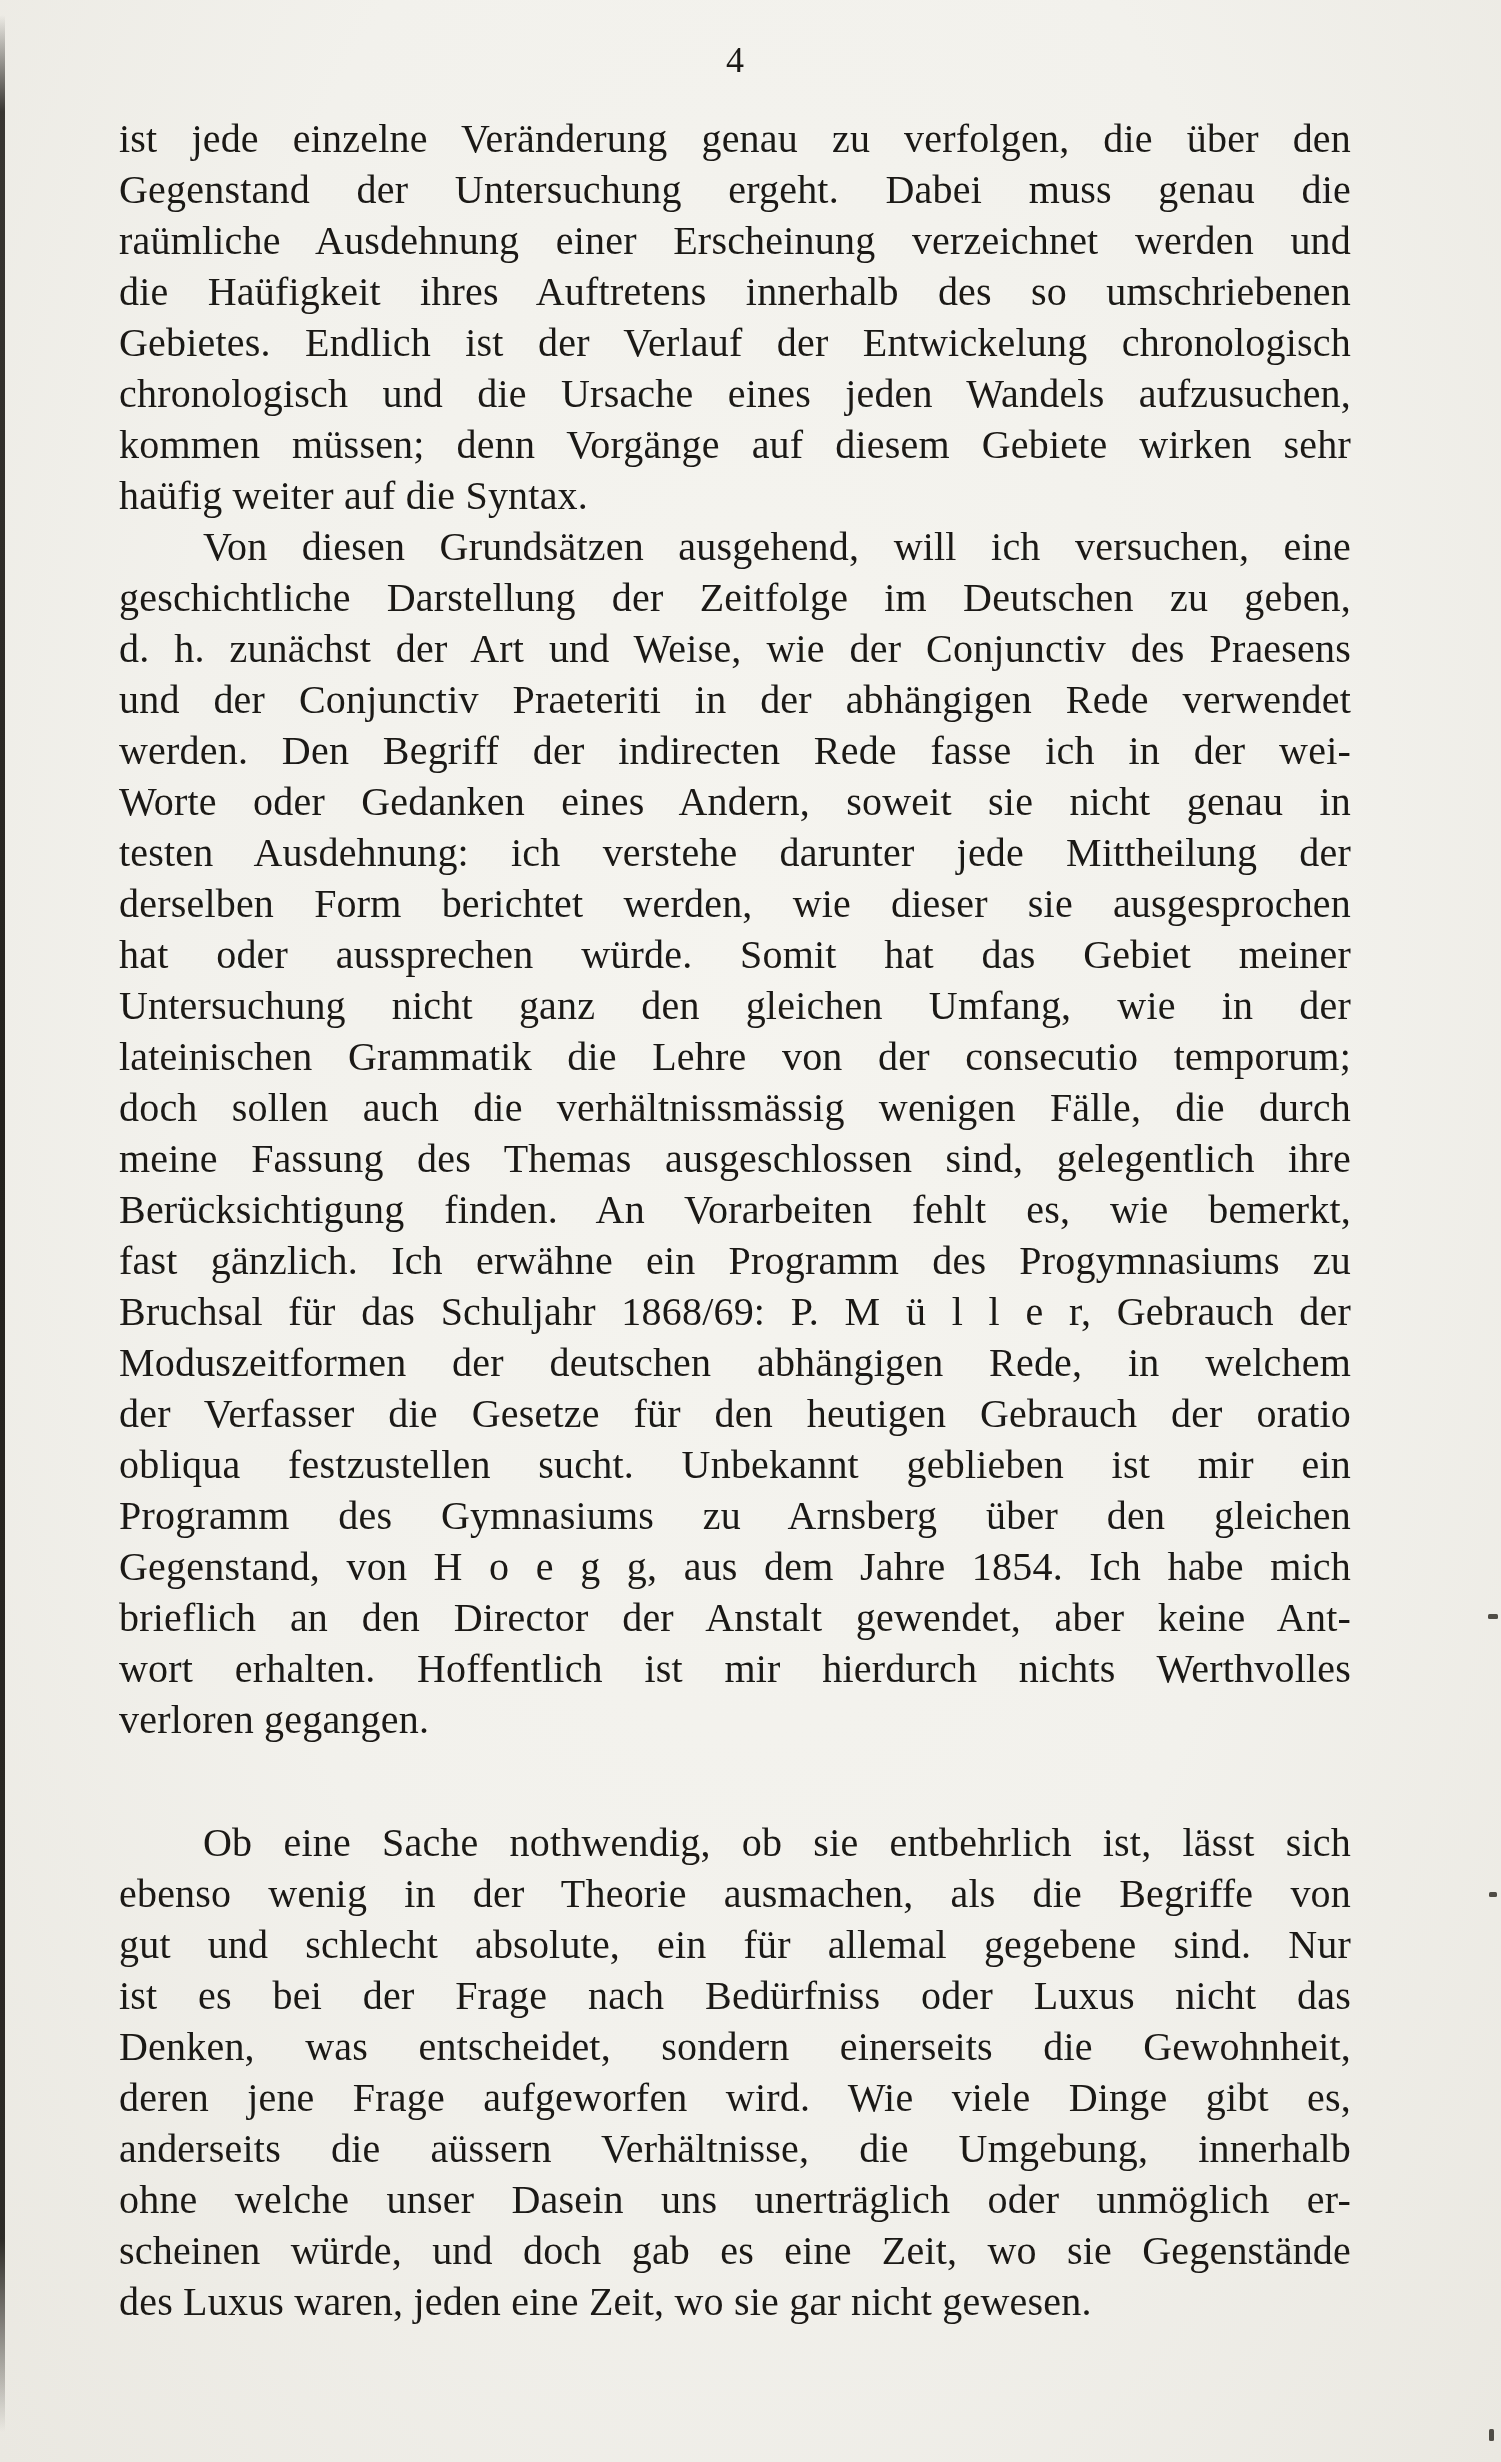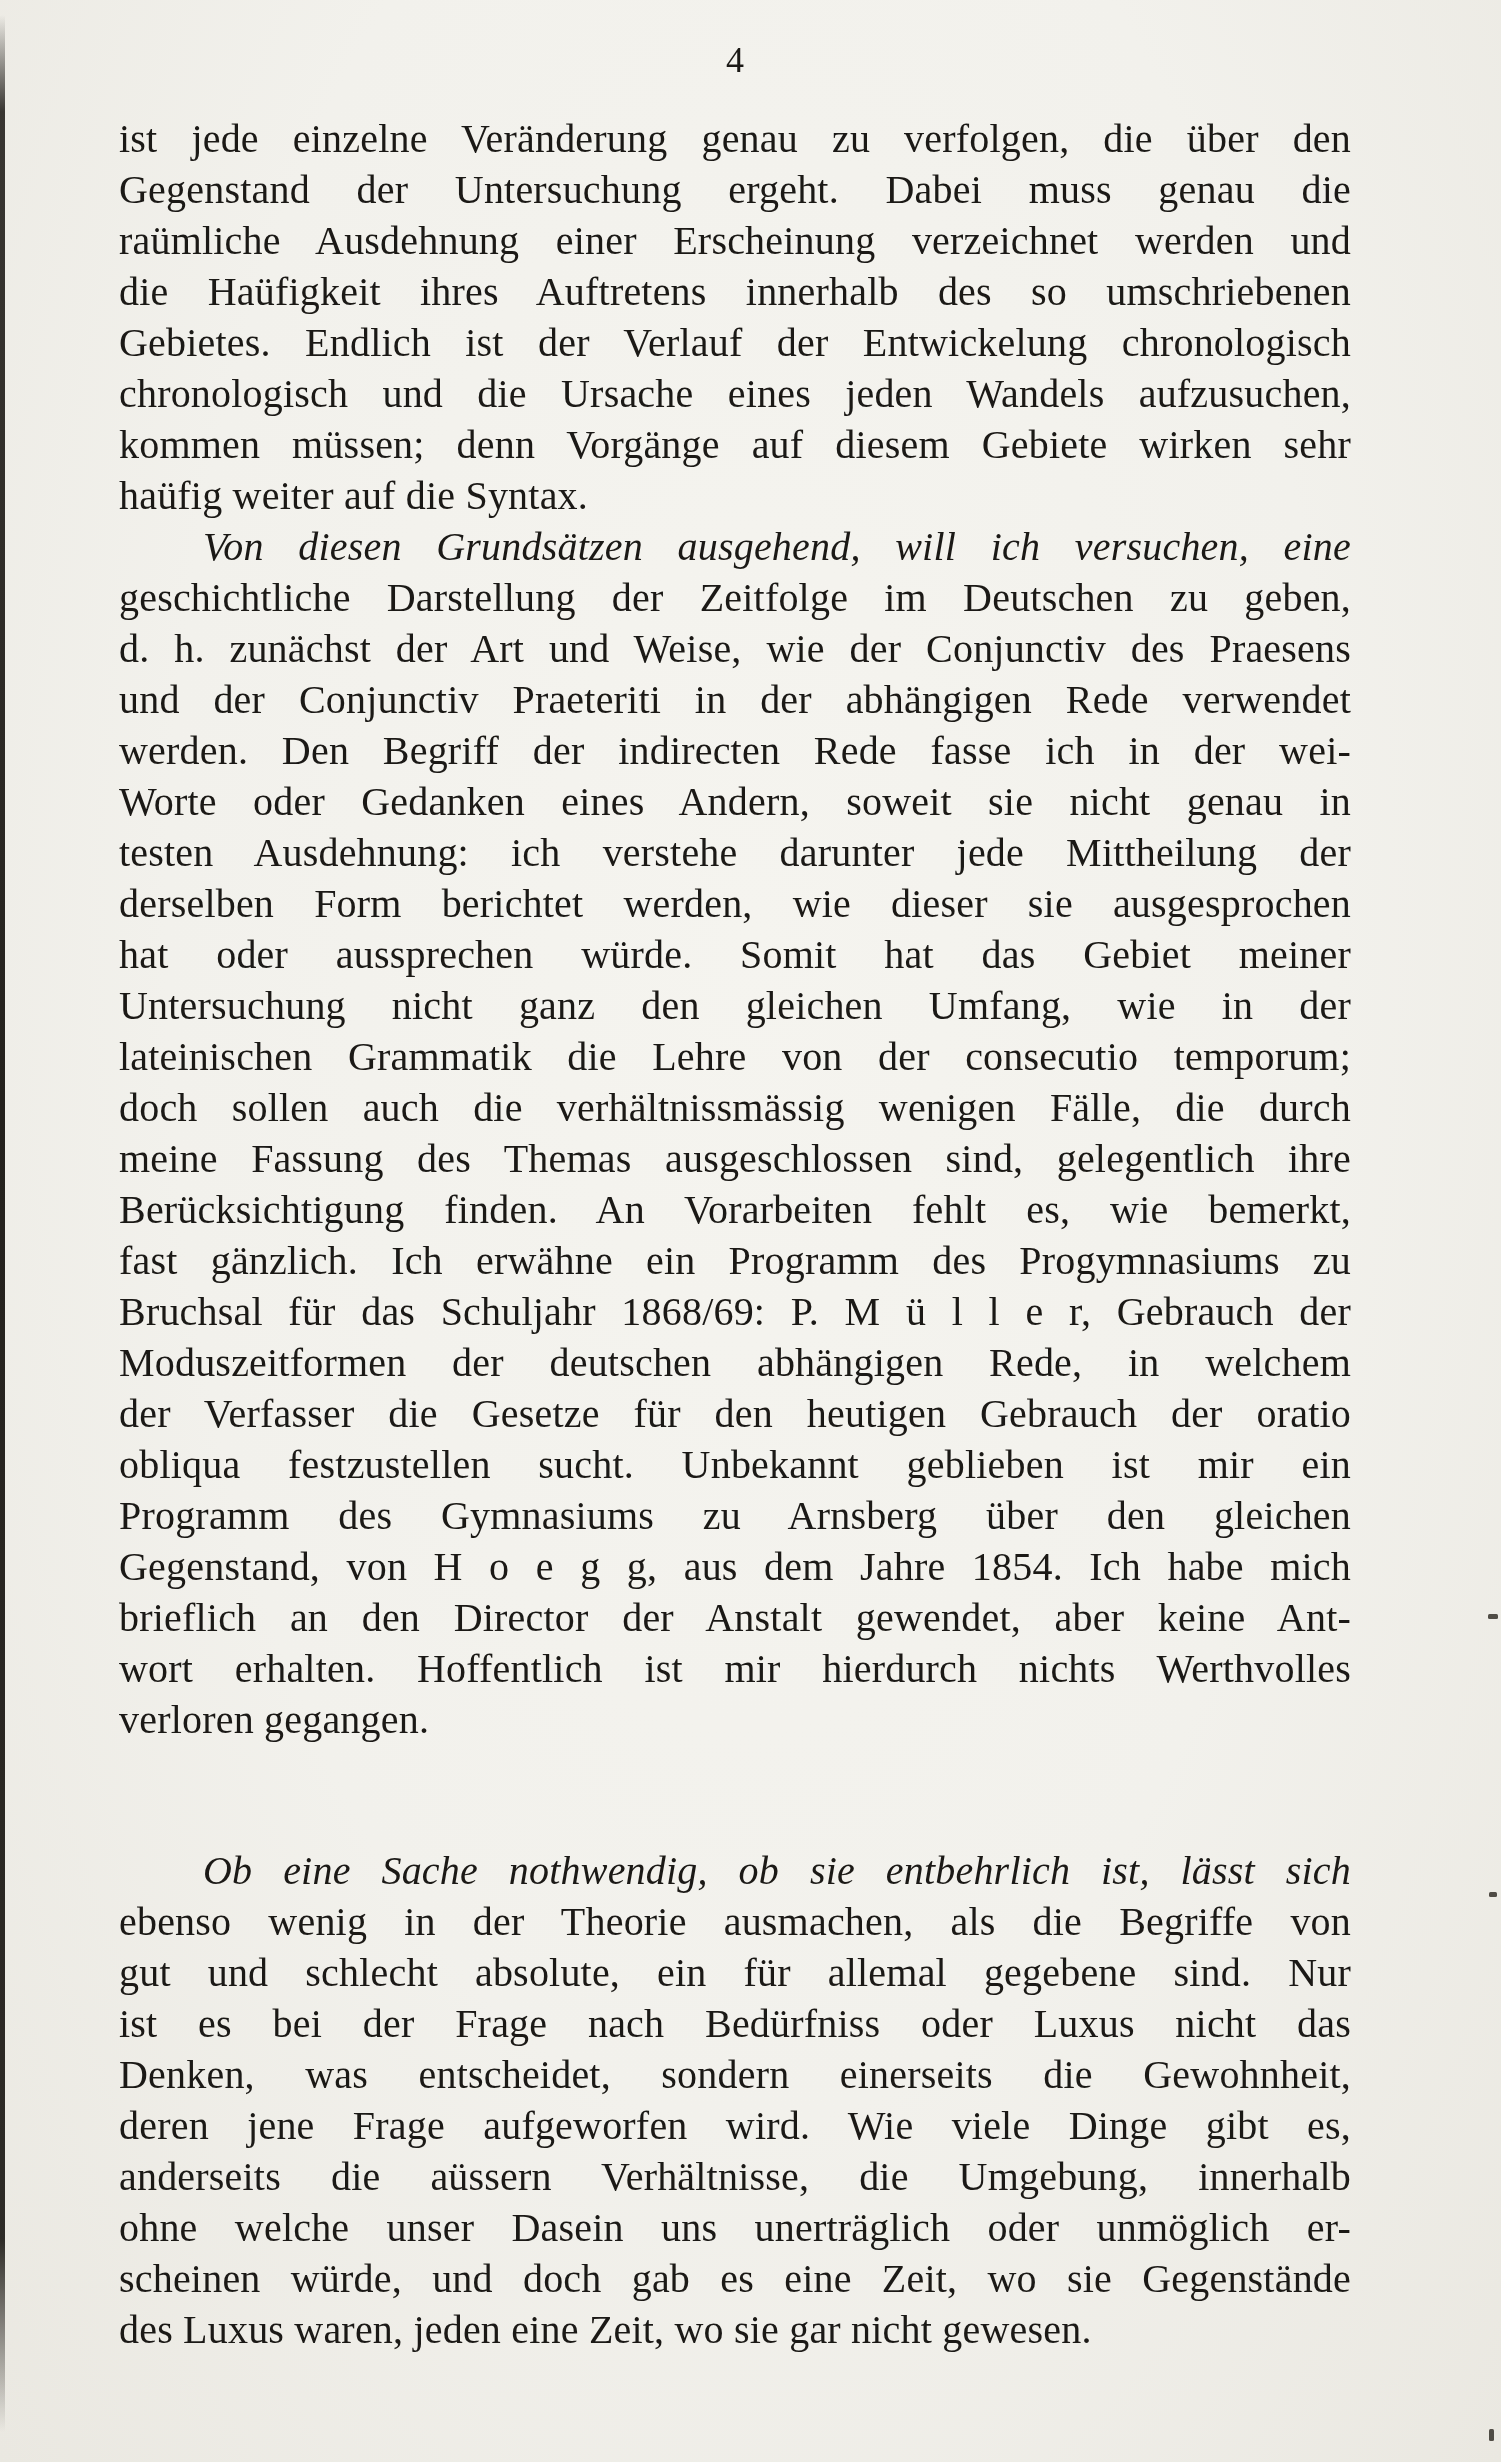--- a/index.html
+++ b/index.html
@@ -27,35 +27,34 @@
     font-size: 36px;
     line-height: 42px;
   }
   .text-block {
     margin: 32px 150px 0 119px;
   }
   .paragraph {
     margin: 0;
   }
   .paragraph.gap-before {
-    margin-top: 100px;
+    margin-top: 72px;
   }
   .line {
     font-size: 40px;
     line-height: 51px;
     text-align: justify;
     text-align-last: justify;
     letter-spacing: 0.2px;
   }
   .line.last {
     text-align-last: left;
   }
   .line.indent {
     text-indent: 84px;
-    font-style: italic;
   }
   .edge-artifact {
     position: absolute;
     left: 0;
     top: 15px;
     width: 5.3px;
     height: 2417px;
     background: linear-gradient(to bottom,
       rgba(25,22,18,0) 0%,
       rgba(25,22,18,0.85) 4%,

